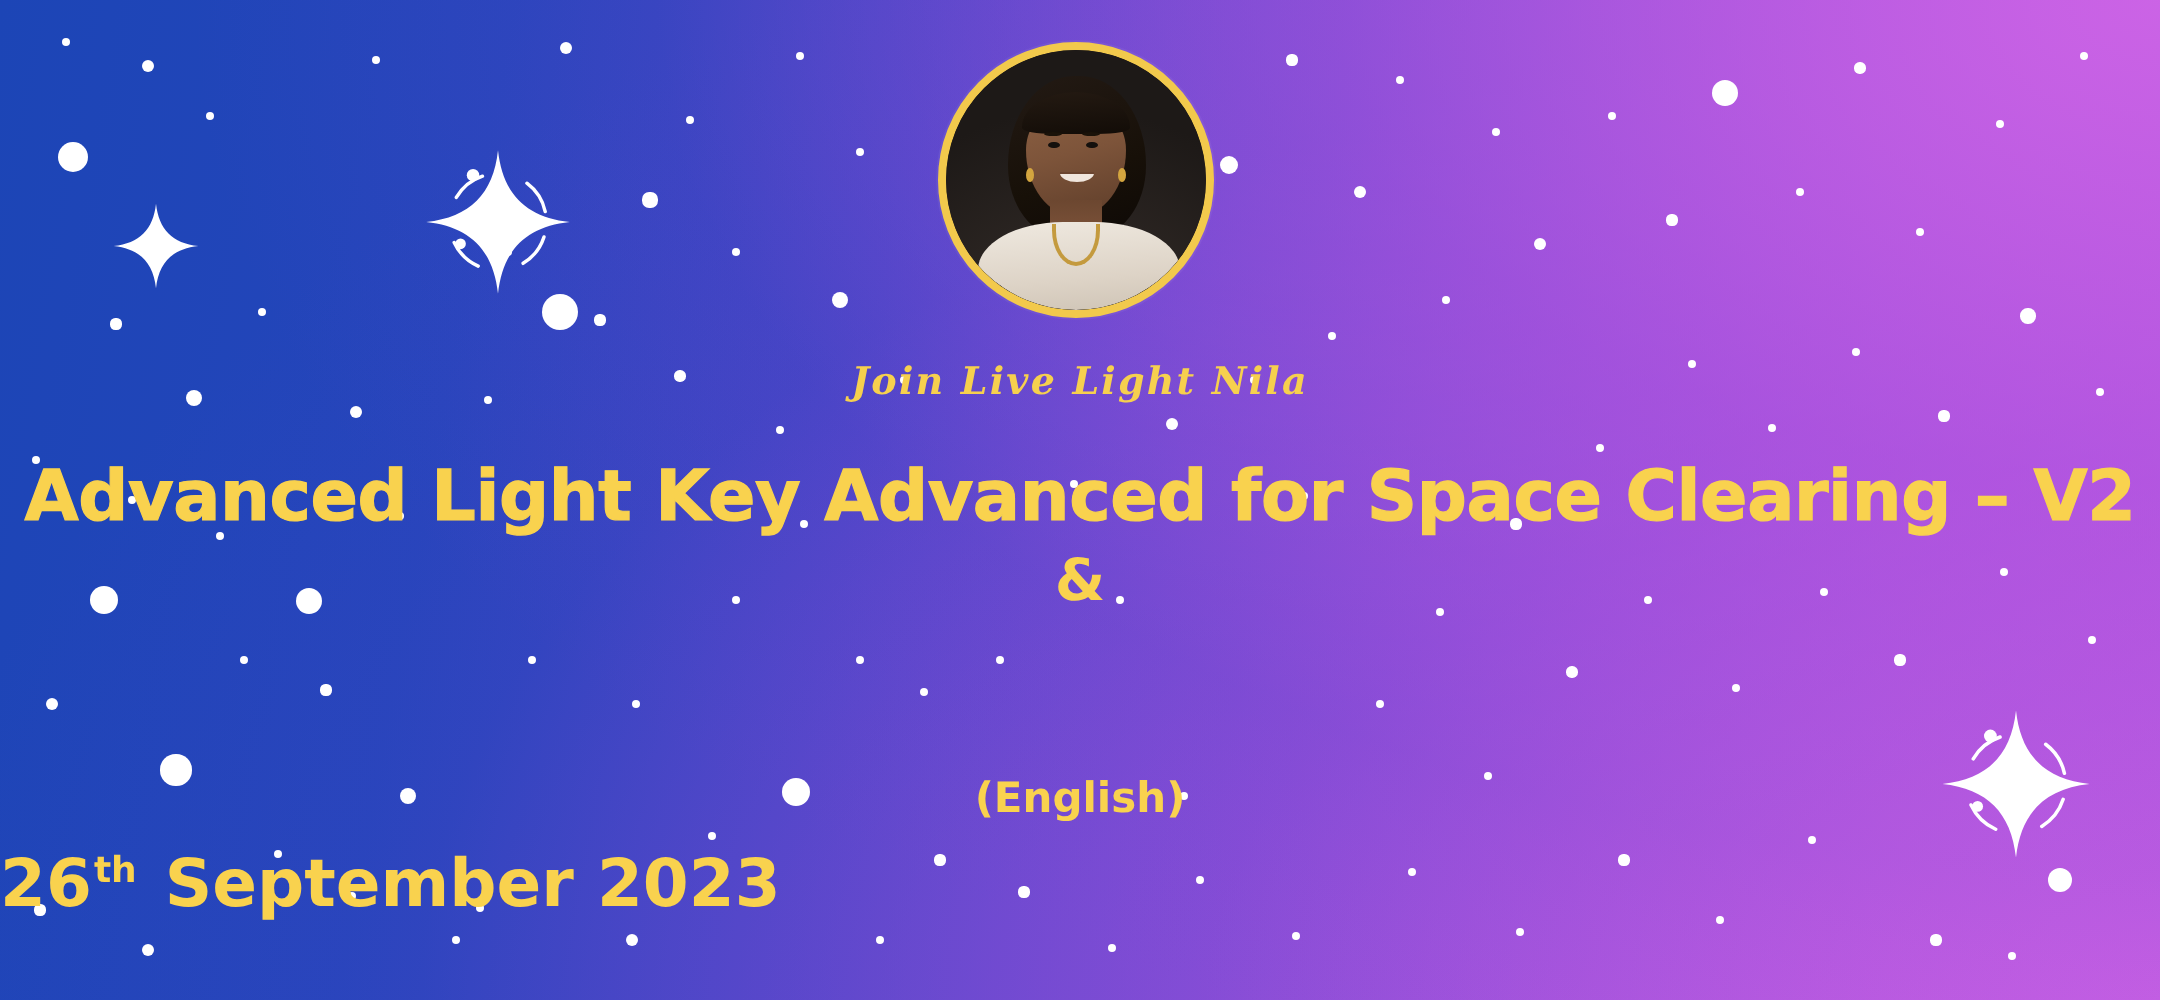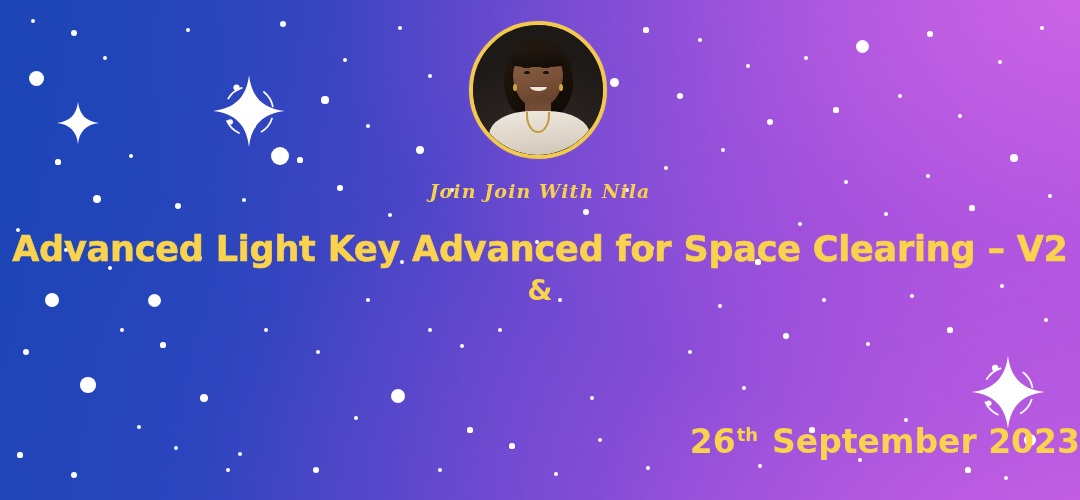--- a/index.html
+++ b/index.html
@@ -168,21 +168,21 @@
     text-align:center;
     color:#f9d24e;
     font-family:"DejaVu Sans", sans-serif;
     font-weight:bold;
     font-size:21px;
   }
   #date-line {
     position:absolute;
     left:0; top:422px;
     width:1080px;
-    text-align:right;
+    text-align:left;
     color:#f9d24e;
     font-family:"DejaVu Sans", sans-serif;
     font-weight:bold;
     font-size:33px;
     white-space:nowrap;
   }
   #date-sup {
     font-size:18px;
     vertical-align:super;
     margin-left:1px;
@@ -336,25 +336,26 @@
       <div class="p-eye r"></div>
       <div class="p-earring l"></div>
       <div class="p-earring r"></div>
       <div class="p-mouth"></div>
       <div class="p-neck"></div>
       <div class="p-shirt"></div>
       <div class="p-necklace"></div>
     </div>
   </div>
 
-  <div id="handle">Join Join With Nila</div>
+  <div id="handle">Join Live Light Nila</div>
 
   <div id="title-block">
     <div class="title-line" id="title-line-1">Advanced Light Key Advanced for Space Clearing – V2</div>
     <div class="title-line" id="title-amp">&amp;</div>
   </div>
 
+  <div id="language">(English)</div>
 
   <div id="date-line">
     <span>26</span><span id="date-sup">th</span><span>September 2023</span>
   </div>
 
 </div>
 
 </body></html>

